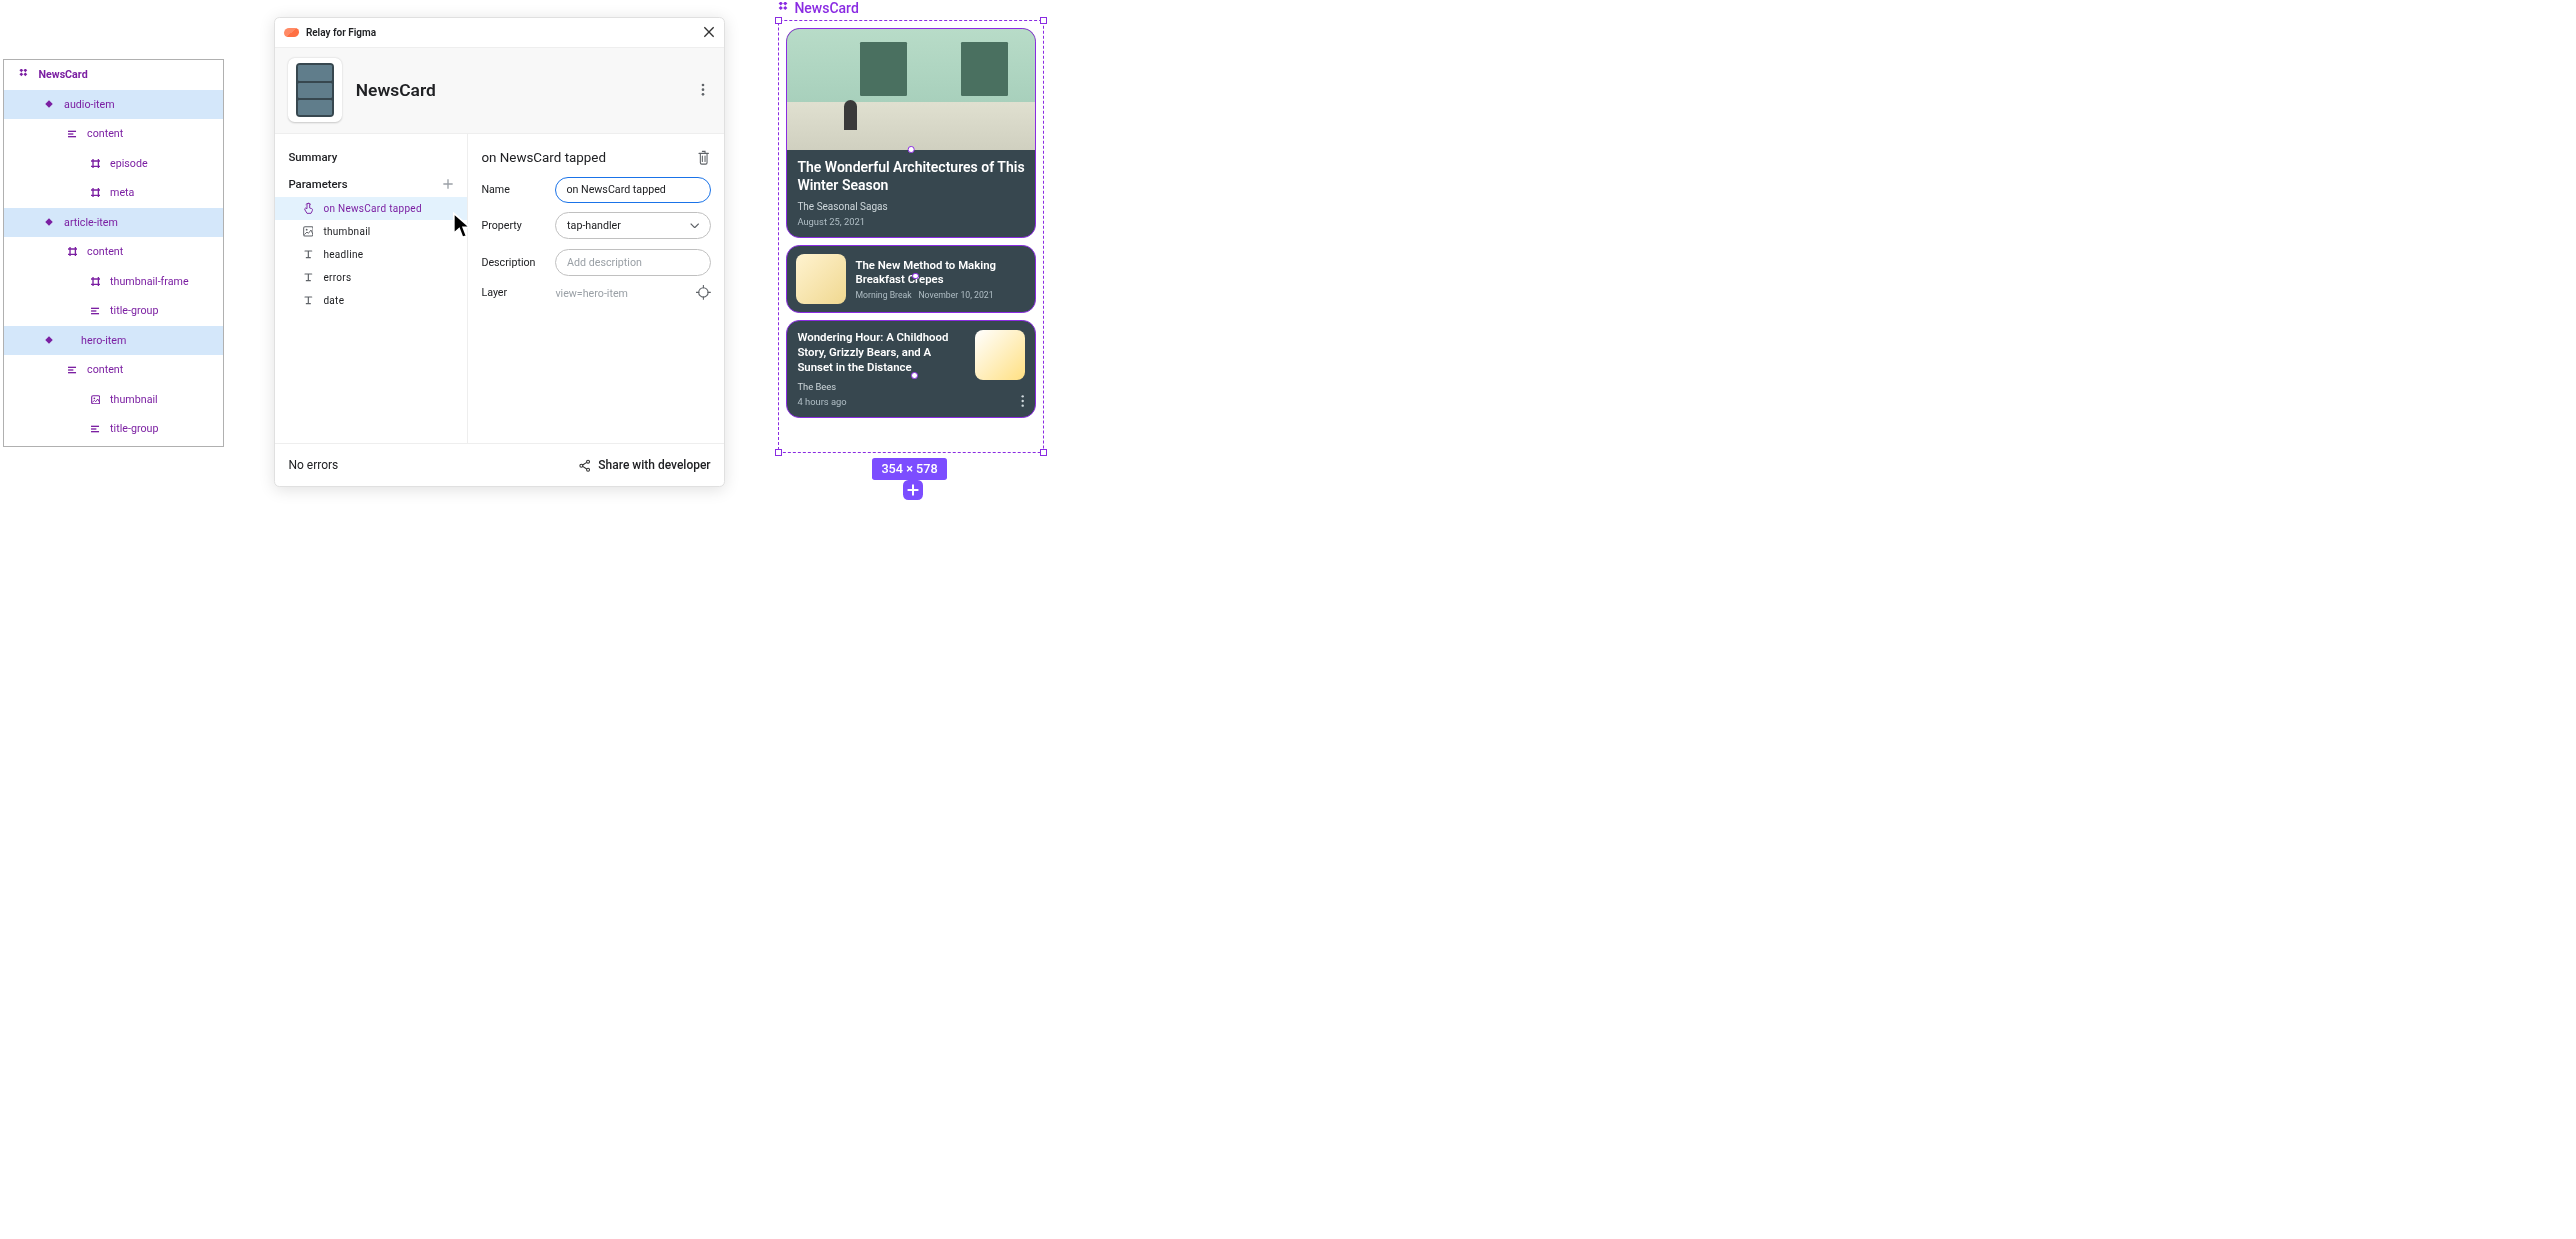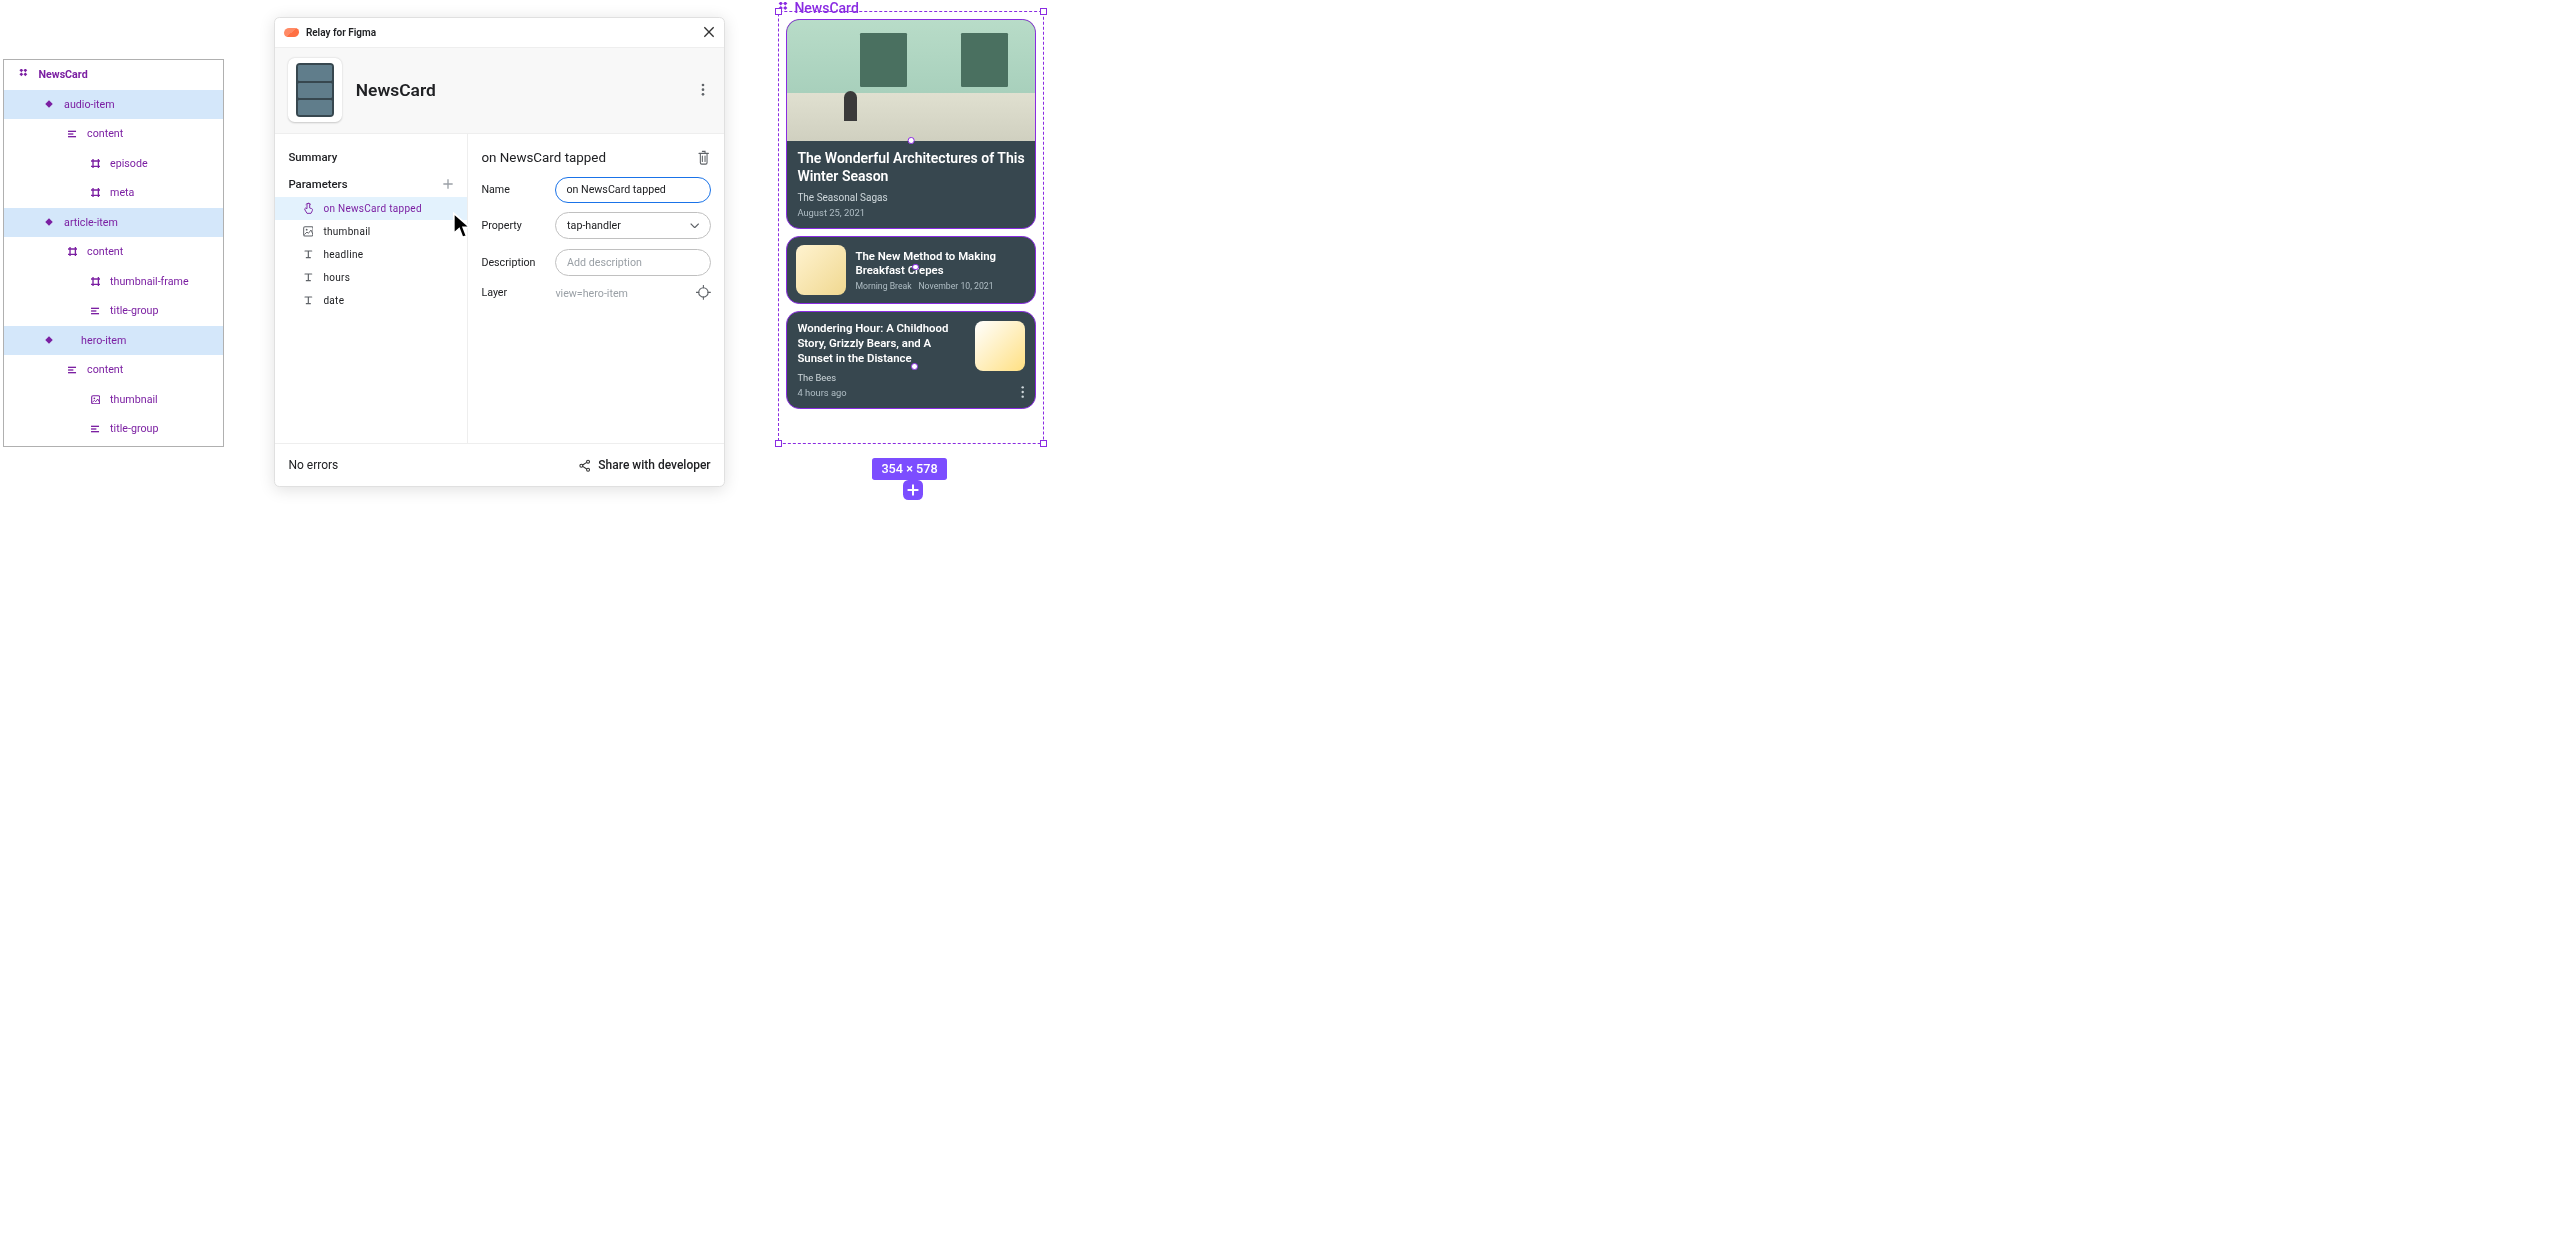--- a/index.html
+++ b/index.html
@@ -157,21 +157,21 @@
   
   .canvas-label {
     position: absolute;
     left: 777px; top: 0px;
     display: flex; align-items: center; gap: 5.4px;
     font-size: 14px; font-weight: 500;
     color: var(--purple-bright);
   }
   .canvas-wrap {
     position: absolute;
-    left: 778px; top: 11px;
+    left: 778px; top: 20px;
     width: 266px; height: 433px;
     border: 1.3px dashed var(--purple-bright);
     border-radius: 1.3px;
     padding: 6.7px;
     display:flex;flex-direction:column;gap:6.7px;
   }
   .sel-handle { position:absolute; width:6.7px;height:6.7px;background:#fff;border:1.3px solid var(--purple-bright); }
   .sel-handle.tl{left:-4px;top:-4px;} .sel-handle.tr{right:-4px;top:-4px;}
   .sel-handle.bl{left:-4px;bottom:-4px;} .sel-handle.br{right:-4px;bottom:-4px;}
   .card-hero {
@@ -433,21 +433,21 @@
               </svg>
             </span>
             <span>headline</span>
           </div>
           <div class="param-row">
             <span class="pico">
               <svg width="10.7" height="10.7" viewBox="0 0 16 16">
                 <path d="M3 3h10M8 3v10M5 13h6" stroke="currentColor" stroke-width="1.8" fill="none" stroke-linecap="round"></path>
               </svg>
             </span>
-            <span>hours</span>
+            <span>errors</span>
           </div>
           <div class="param-row">
             <span class="pico">
               <svg width="10.7" height="10.7" viewBox="0 0 16 16">
                 <path d="M3 3h10M8 3v10M5 13h6" stroke="currentColor" stroke-width="1.8" fill="none" stroke-linecap="round"></path>
               </svg>
             </span>
             <span>date</span>
           </div>
         </div>

